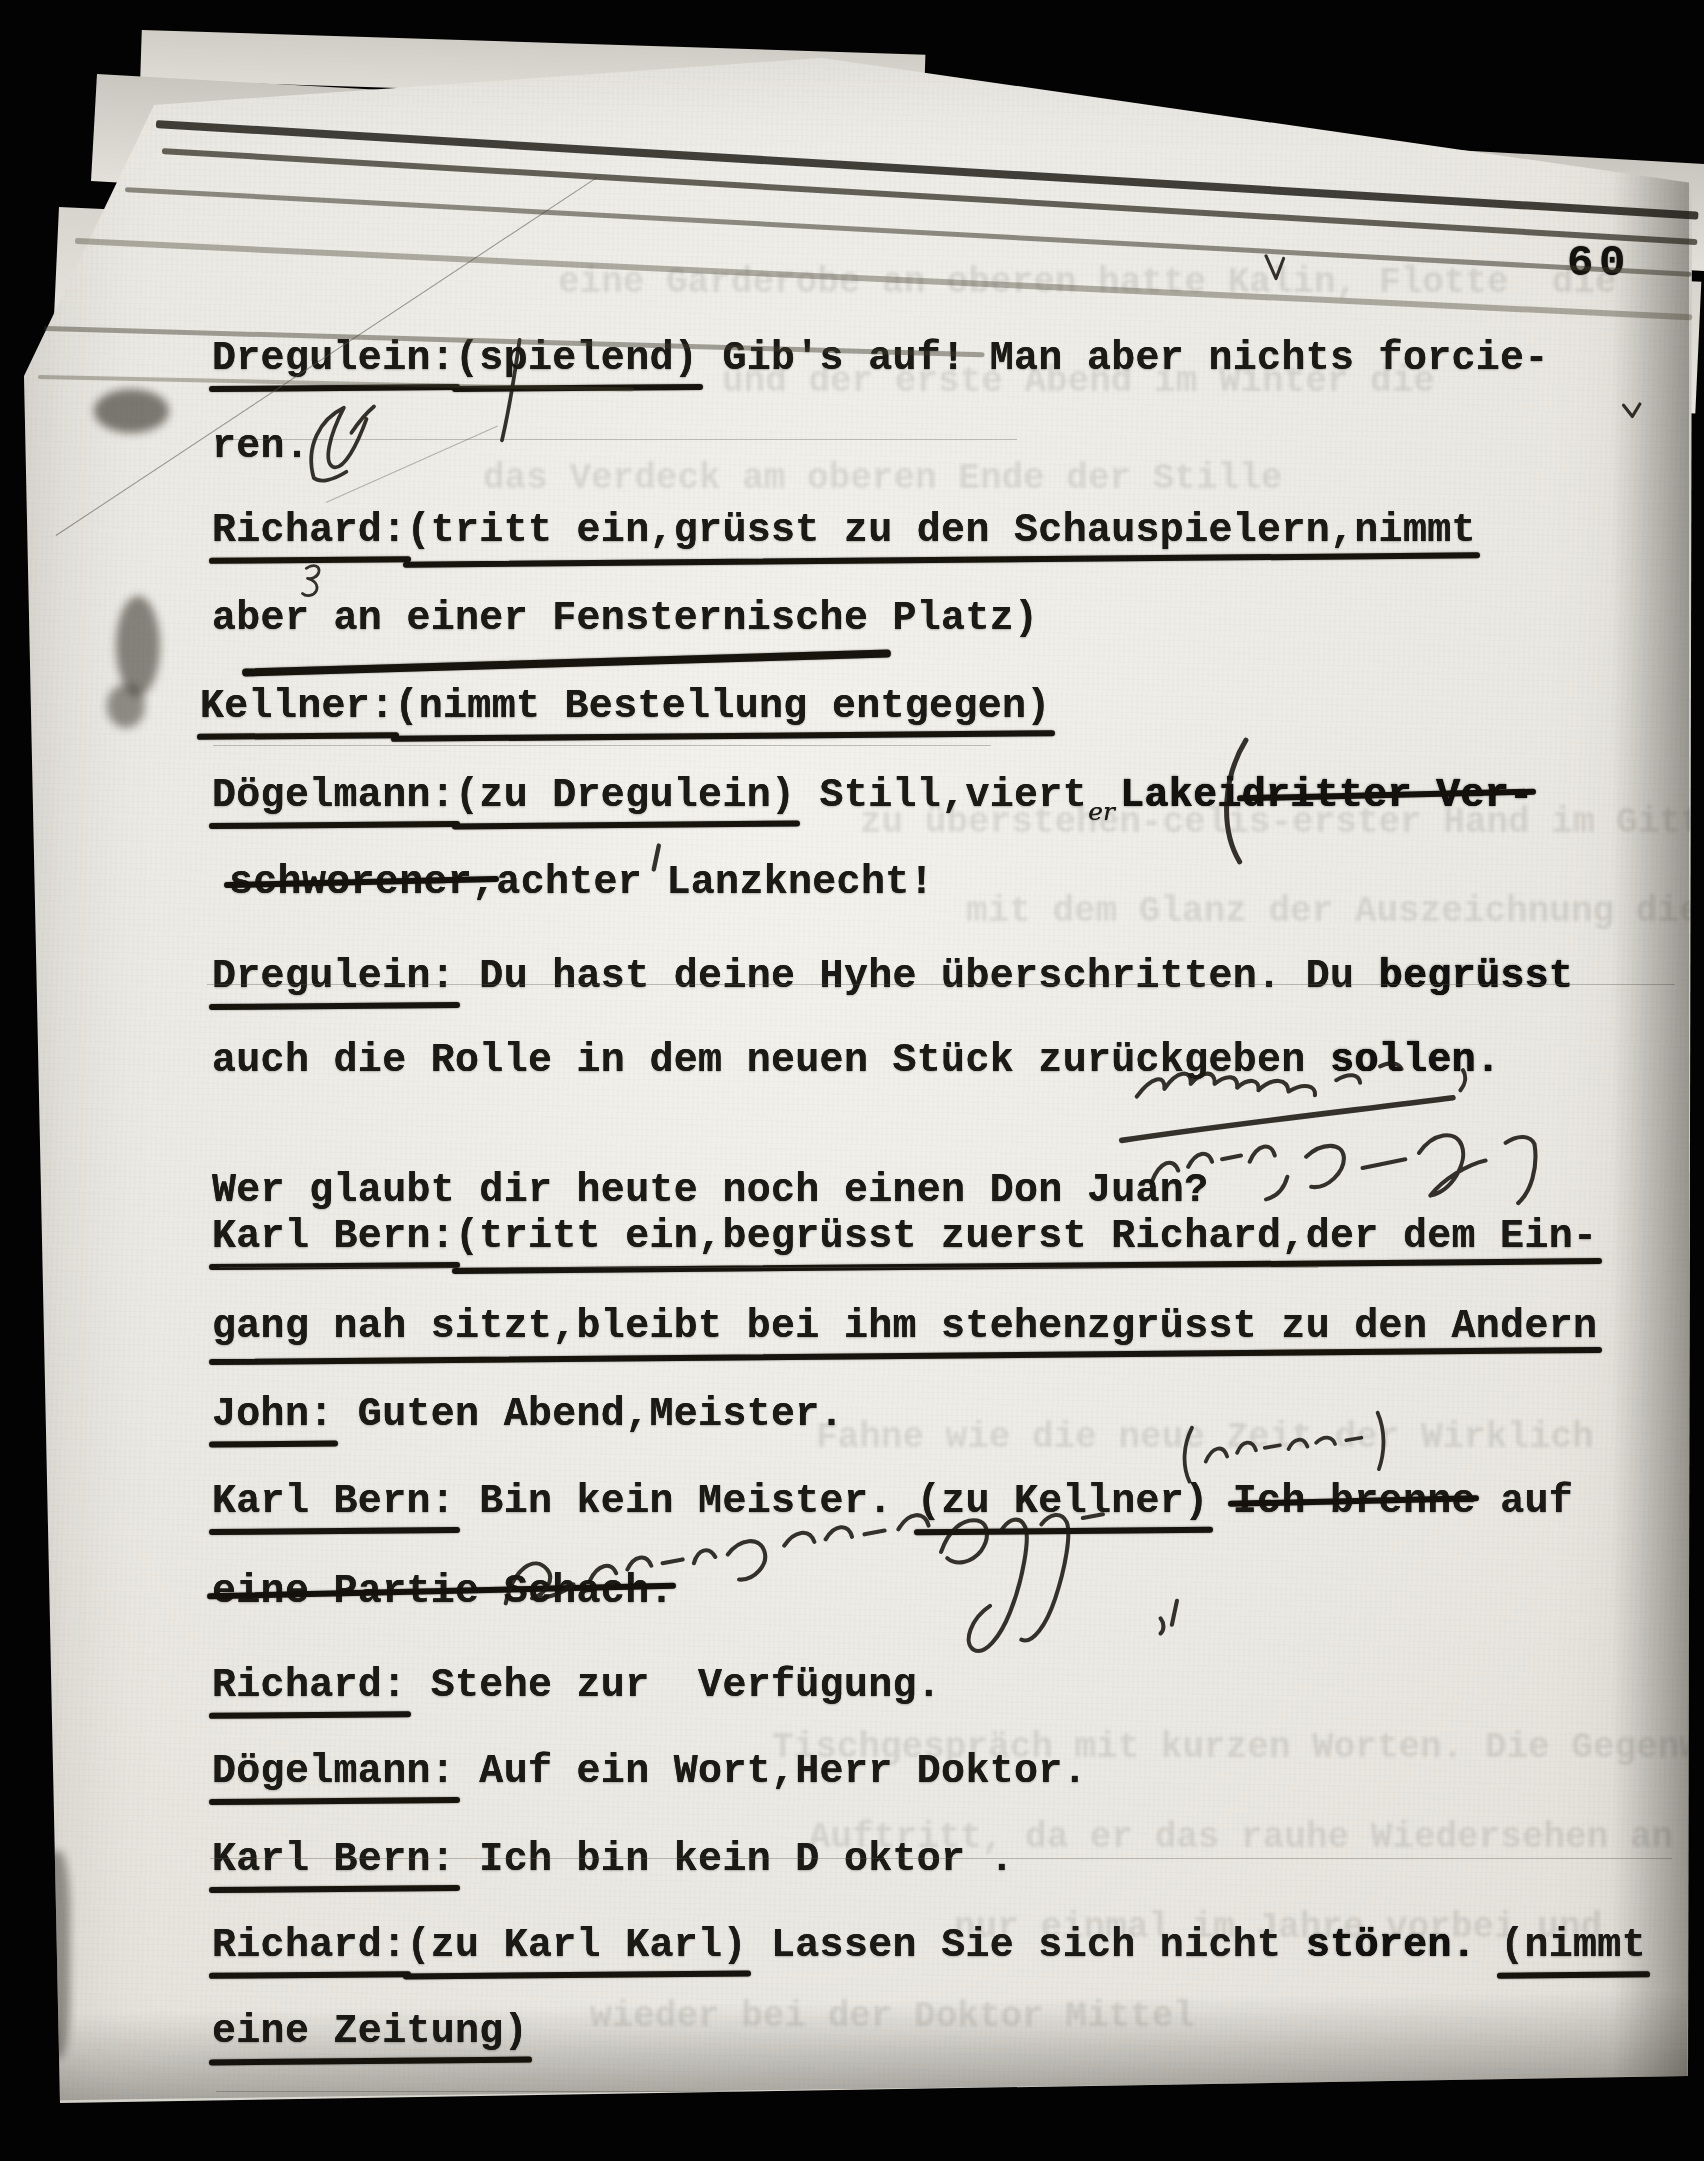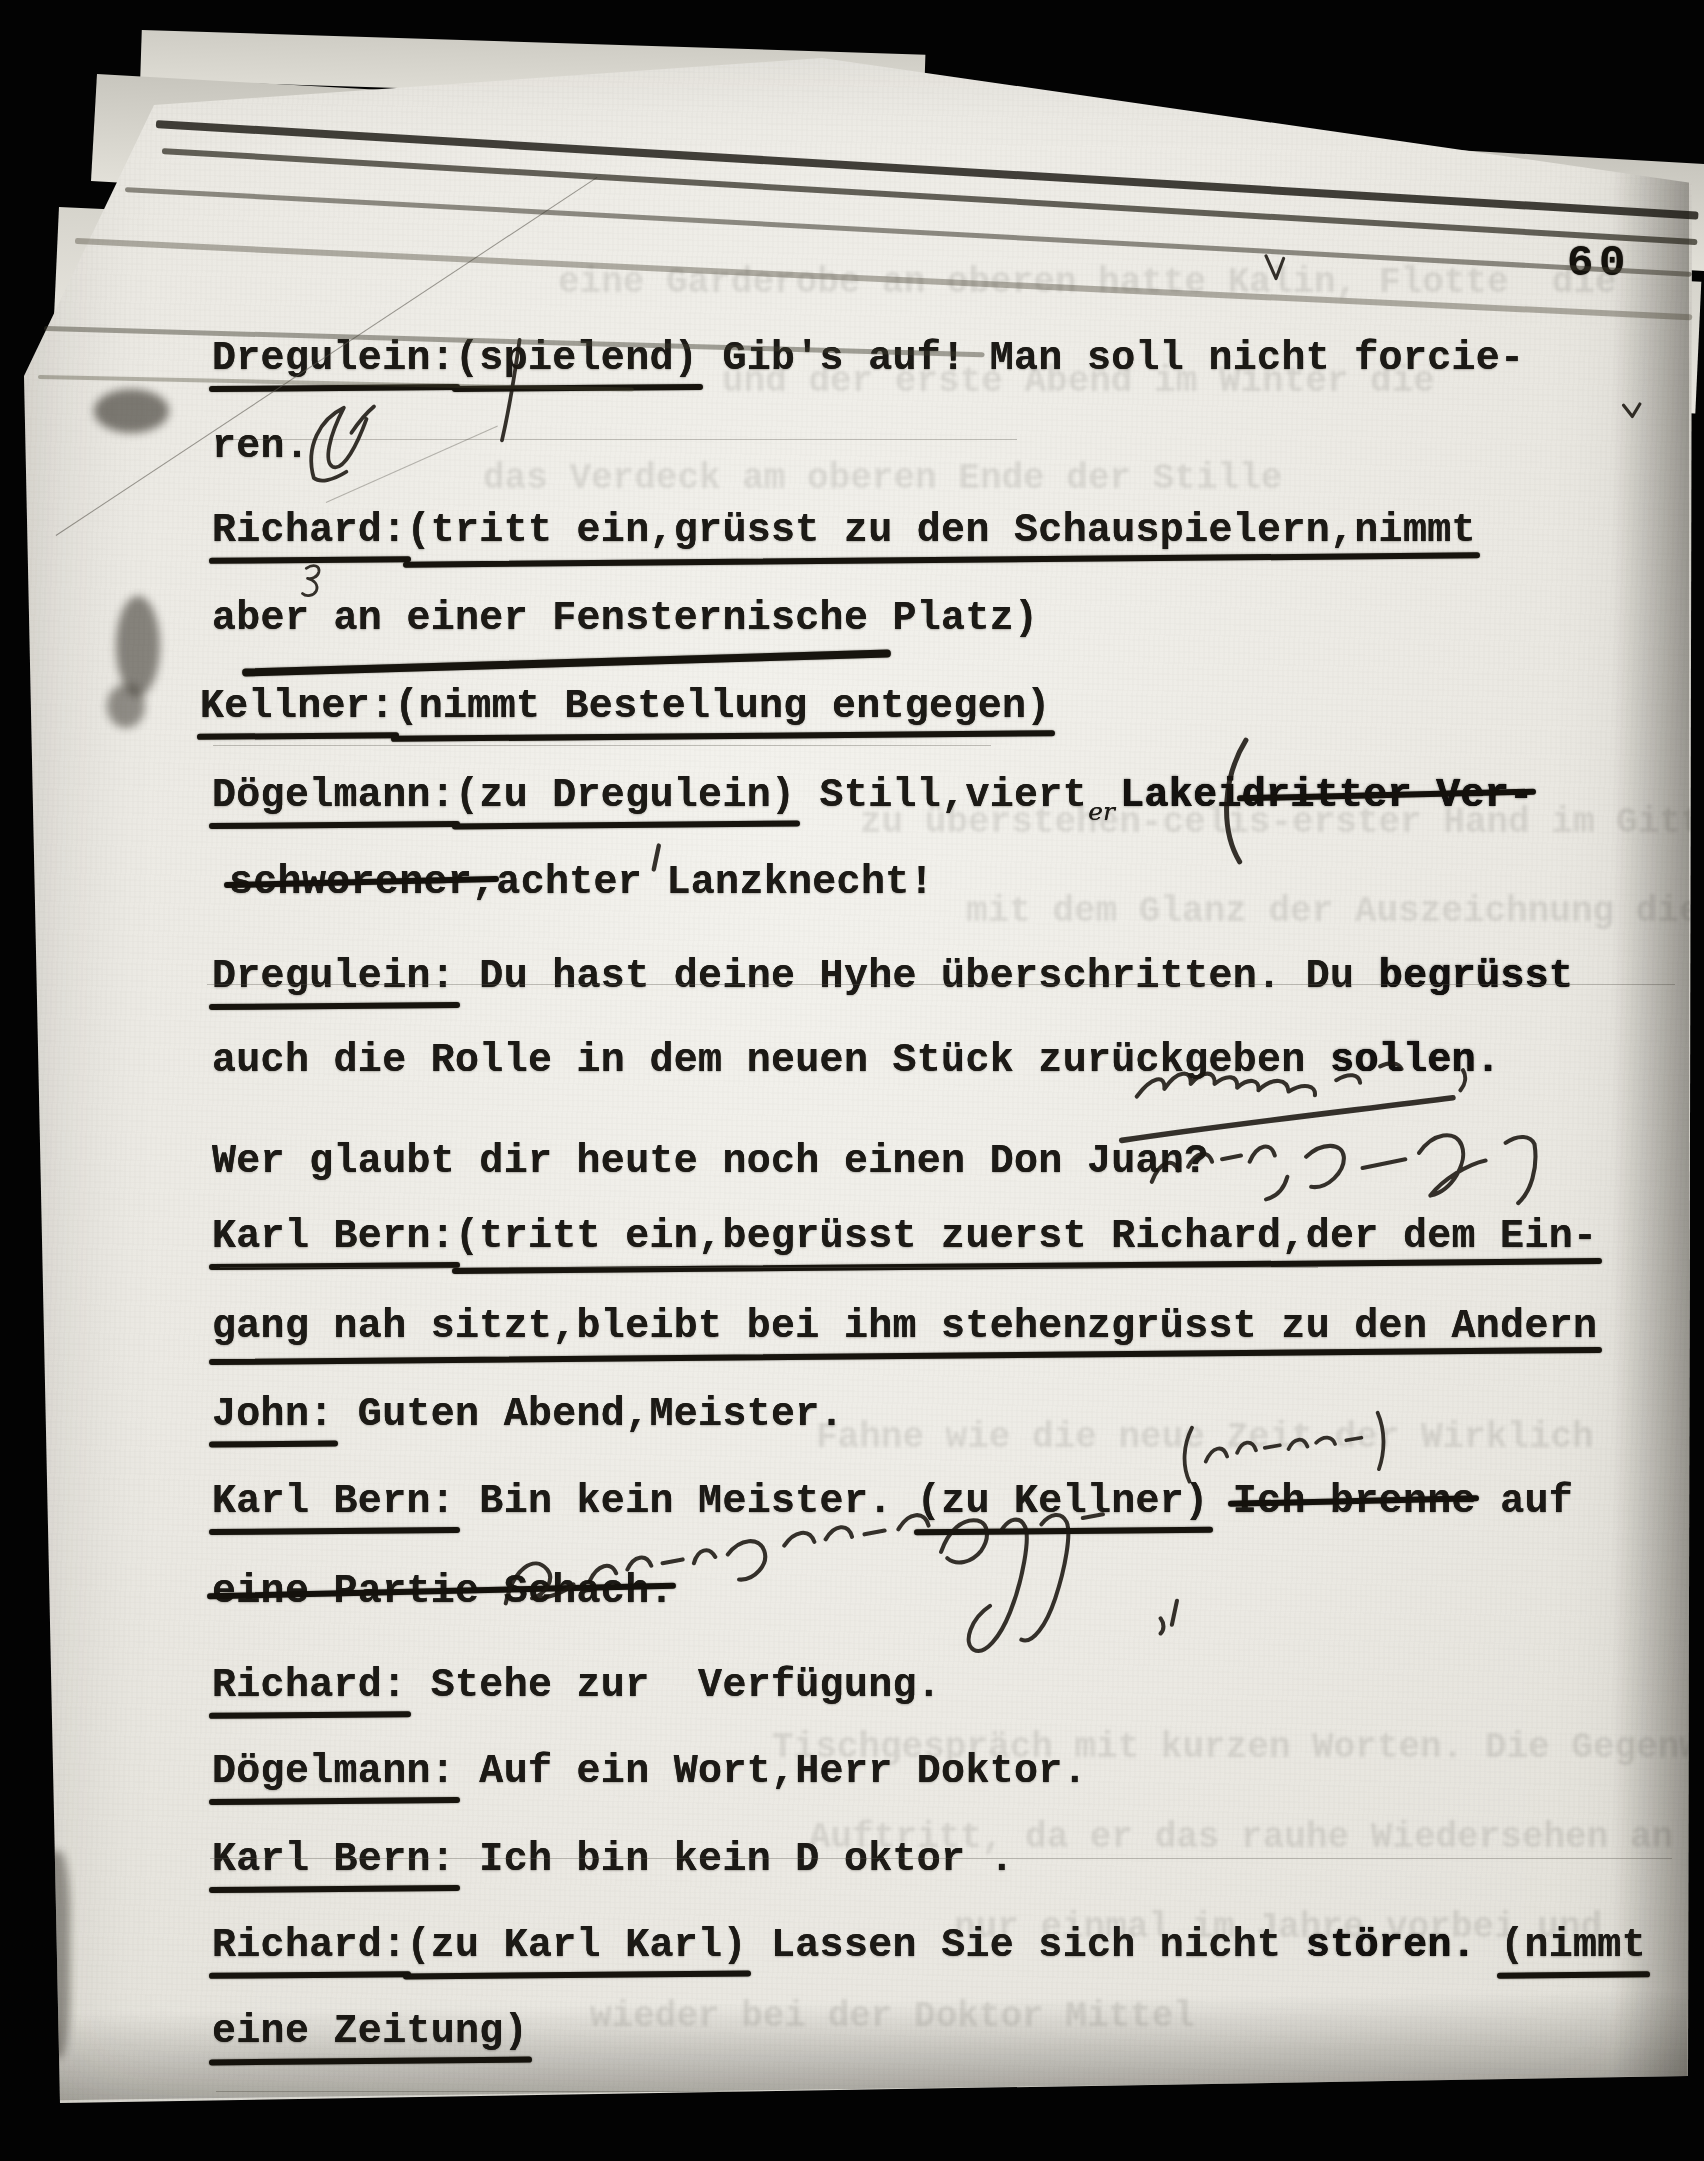--- a/index.html
+++ b/index.html
@@ -70,30 +70,30 @@
   <div class="sheet sheet-b"></div>
   <div class="sheet sheet-a"></div>
   <div class="sheet sheet-c"></div>
 
   <div class="page">
     <div class="texture"></div>
 
     <div class="pagenum">60</div>
 
     <div id="typed">
-        <div class="line" style="top: 336px; left: 212px;"><span class="hu">Dregulein:</span><span class="hu">(spielend)</span><span class=""> Gib's auf! Man soll nicht forcie-</span></div>
+        <div class="line" style="top: 336px; left: 212px;"><span class="hu">Dregulein:</span><span class="hu">(spielend)</span><span class=""> Gib's auf! Man aber nichts forcie-</span></div>
         <div class="line" style="top: 424px; left: 212px;"><span class="">ren.</span></div>
         <div class="line" style="top: 508px; left: 212px;"><span class="hu">Richard:</span><span class="hu">(tritt ein,grüsst zu den Schauspielern,nimmt</span></div>
         <div class="line" style="top: 596px; left: 212px;"><span class="hu low">aber an einer Fensternische Platz)</span></div>
         <div class="line" style="top: 684px; left: 200px; text-align: right;"><span class="hu">Kellner:</span><span class="hu">(nimmt Bestellung entgegen)</span></div>
         <div class="line" style="top: 773px; left: 212px;"><span class="hu">Dögelmann:</span><span class="hu">(zu Dregulein)</span><span class=""> Still,viert</span><span class="ins">er</span><span class="b">Lakei</span><span class="hs b">dritter Ver-</span></div>
         <div class="line" style="top: 860px; left: 229px; text-align: center;"><span class="hs">schworener,</span><span class="">achter Lanzknecht!</span></div>
         <div class="line" style="top: 954px; left: 212px;"><span class="hu">Dregulein:</span><span class=""> Du hast deine Hyhe überschritten. Du </span><span class="b">begrüsst</span></div>
         <div class="line" style="top: 1038px; left: 212px;"><span class="">auch die Rolle in dem neuen Stück zurückgeben </span><span class="b">sollen.</span></div>
-        <div class="line" style="top: 1139px; left: 212px;"><span class="">Wer glaubt dir heute noch einen Don Juan?</span></div>
+        <div class="line" style="top: 1168px; left: 212px;"><span class="">Wer glaubt dir heute noch einen Don Juan?</span></div>
         <div class="line" style="top: 1214px; left: 212px;"><span class="hu">Karl Bern:</span><span class="hu">(tritt ein,begrüsst zuerst Richard,der dem Ein-</span></div>
         <div class="line" style="top: 1304px; left: 212px;"><span class="hu">gang nah sitzt,bleibt bei ihm stehenzgrüsst zu den Andern</span></div>
         <div class="line" style="top: 1392px; left: 212px;"><span class="hu">John:</span><span class=""> Guten Abend,Meister.</span></div>
         <div class="line" style="top: 1479px; left: 212px;"><span class="hu">Karl Bern:</span><span class=""> Bin kein Meister. </span><span class="hu">(zu Kellner)</span><span class=""> </span><span class="hs">Ich brenne</span><span class=""> auf</span></div>
         <div class="line" style="top: 1569px; left: 212px;"><span class="hs">eine Partie Schach.</span></div>
         <div class="line" style="top: 1663px; left: 212px;"><span class="hu">Richard:</span><span class=""> Stehe zur  Verfügung.</span></div>
         <div class="line" style="top: 1749px; left: 212px;"><span class="hu">Dögelmann:</span><span class=""> Auf ein Wort,Herr Doktor.</span></div>
         <div class="line" style="top: 1837px; left: 212px;"><span class="hu">Karl Bern:</span><span class=""> Ich bin kein D oktor .</span></div>
         <div class="line" style="top: 1923px; left: 212px;"><span class="hu">Richard:</span><span class="hu">(zu Karl Karl)</span><span class=""> Lassen Sie sich nicht </span><span class="b">stören.</span><span class=""> </span><span class="hu">(nimmt</span></div>
         <div class="line" style="top: 2009px; left: 212px;"><span class="hu">eine Zeitung)</span></div>

